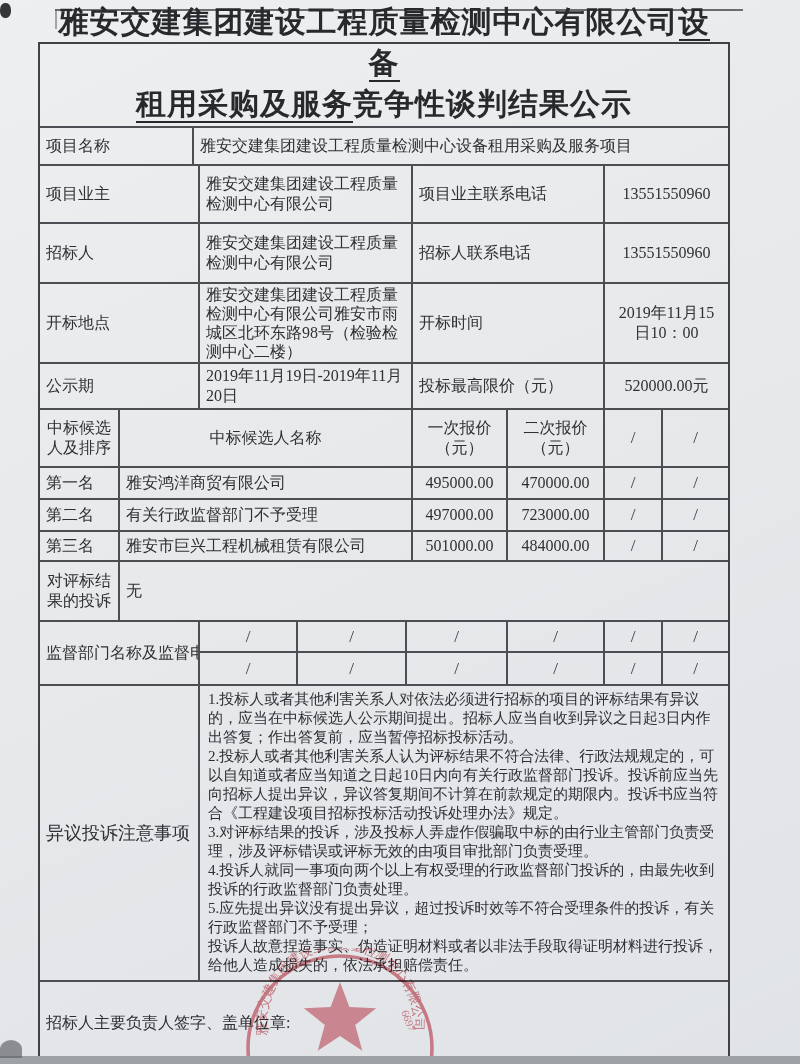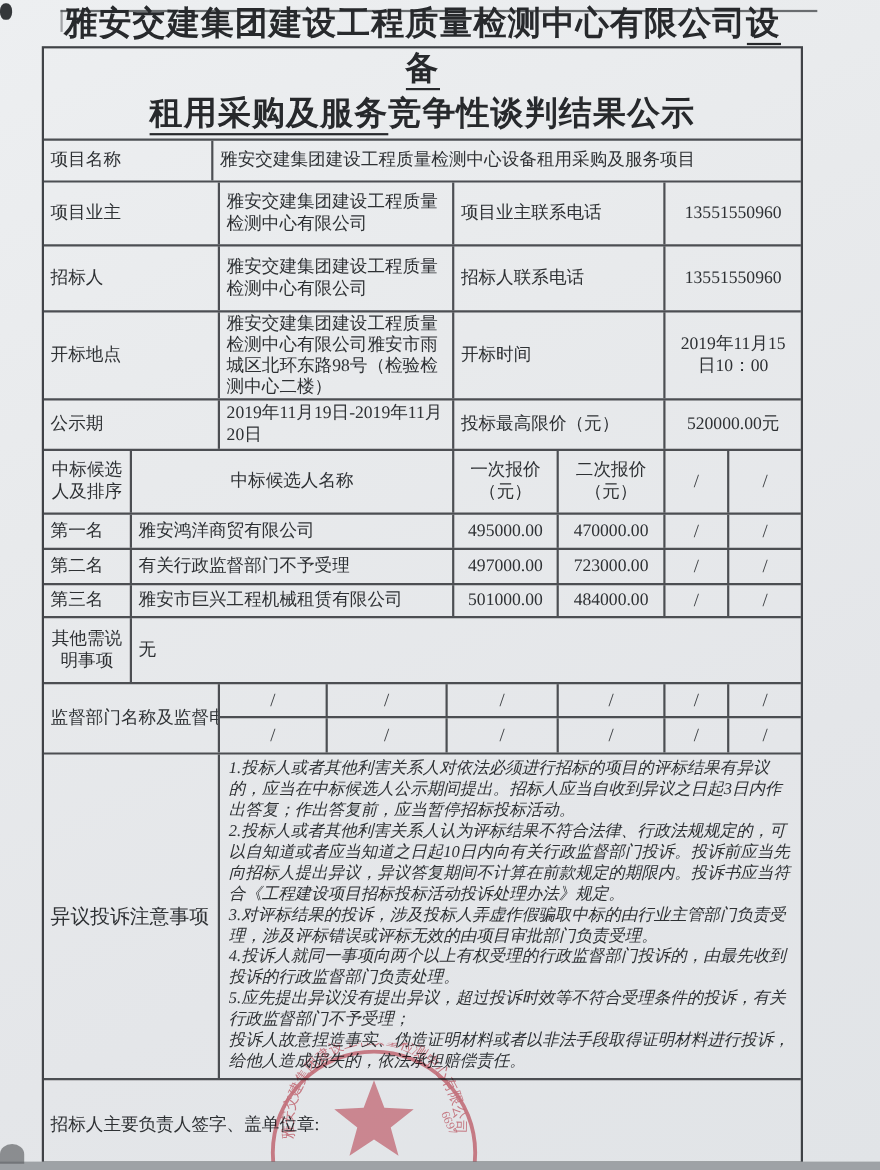--- a/index.html
+++ b/index.html
@@ -40,21 +40,21 @@
   .title-line { font-size:30px; line-height:41px; font-weight:bold; text-align:center; letter-spacing:1px; color:#27292c; }
   .ul { border-bottom:2px solid #27292c; padding-bottom:1px; }
 
   .sup-right { display:flex; flex-direction:column; width:528px; }
   .sup-sub { display:flex; height:31px; box-sizing:border-box; }
   .sup-sub:first-child { border-bottom:2px solid rgba(48,51,55,.85); }
   .sup-sub .c { height:100%; }
 
   .obj-content { width:528px; flex-direction:column; align-items:stretch; justify-content:flex-start;
                  padding:4px 8px; font-size:15px; line-height:19px; }
-  .obj-content div { margin:0;font-style:italic; }
+  .obj-content div { margin:0; }
 
   .slash { font-size:17px; color:#3a3d40; }
 
   .stamp { position:absolute; left:225px; top:948px; mix-blend-mode:multiply; opacity:.85; }
 </style>
 </head>
 <body>
 
 <div class="page">
 
@@ -134,21 +134,21 @@
     <div class="row h30">
       <div class="c w80">第三名</div>
       <div class="c w293">雅安市巨兴工程机械租赁有限公司</div>
       <div class="c w95 cen">501000.00</div>
       <div class="c w97 cen">484000.00</div>
       <div class="c w58 cen slash">/</div>
       <div class="c w65 cen slash">/</div>
     </div>
 
     <div class="row h56">
-      <div class="c w80 cen">其他需说明事项</div>
+      <div class="c w80 cen">对评标结果的投诉</div>
       <div class="c w608">无</div>
     </div>
 
     <div class="row h64">
       <div class="c w160 nowrapclip">监督部门名称及监督电话</div>
       <div class="sup-right">
         <div class="sup-sub">
           <div class="c w98 cen slash">/</div>
           <div class="c w109 cen slash">/</div>
           <div class="c w101 cen slash">/</div>

